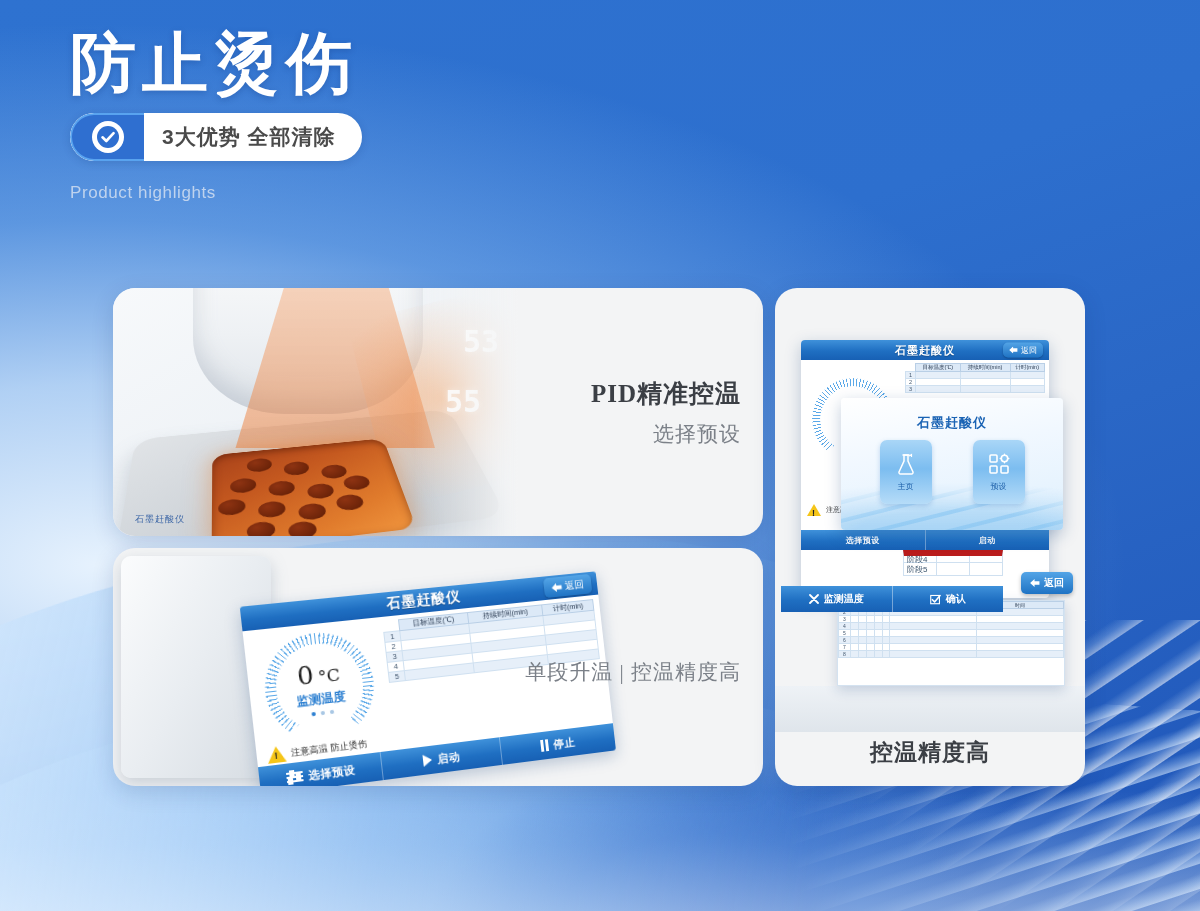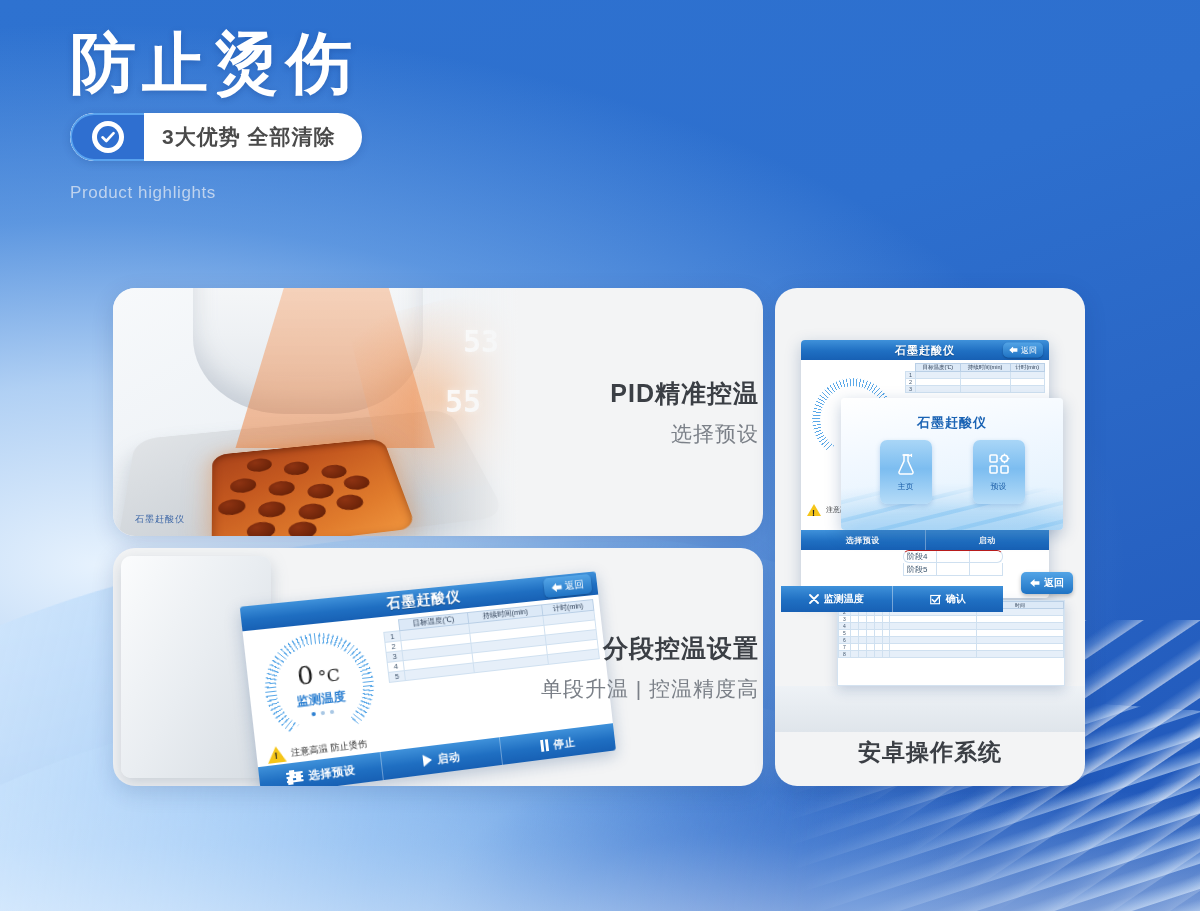--- a/index.html
+++ b/index.html
@@ -120,22 +120,23 @@
     background:#f3f4f5;
     border-radius:22px;
     box-shadow:0 6px 22px rgba(12,46,104,0.16);
     overflow:hidden;
   }
   #card-pid   { left:113px; top:288px; width:650px; height:248px; }
   #card-seg   { left:113px; top:548px; width:650px; height:238px; }
   #card-os    { left:775px; top:288px; width:310px; height:498px; }
 
   .card-text-right {
-    position:absolute; right:4px; top:50%; transform:translateY(-50%);
+    position:absolute; right:22px; top:50%; transform:translateY(-50%);
     text-align:right;
+    font-family:Liberation Serif, serif;
   }
   .ct-title { font-size:25px; font-weight:bold; color:#3b3f45; letter-spacing:1px; white-space:nowrap; }
   .ct-sub   { margin-top:10px; font-size:21px; color:#7b8088; letter-spacing:1px; white-space:nowrap; }
 
   .card-text-bottom {
     position:absolute; left:0; right:0; bottom:18px; text-align:center;
   }
   .card-text-bottom .ct-title { font-size:23px; }
   .card-text-bottom .ct-sub { font-size:18px; margin-top:8px; }
 
@@ -332,21 +333,21 @@
     box-shadow:0 4px 12px rgba(20,60,120,0.2);
   }
   #os-stage-rows {
     position:absolute; left:128px; top:262px; width:100px; z-index:19;
     font-size:8px;
   }
   .stage-row {
     display:flex; border:1px solid #cfe0f0; border-top:none;
     background:#fff; height:13px; align-items:center;
   }
-  .stage-row:first-child { border-top:1px solid #b91c1c;border-radius:6px; }
+  .stage-row:first-child { border-top:6px solid #b91c1c; }
   .stage-row span { padding-left:3px; color:#3d5group; color:#3d566e; width:32px; }
   .stage-row i { flex:1; border-left:1px solid #cfe0f0; height:100%; }
   .os-bottom-device {
     position:absolute; left:0; right:0; bottom:54px; height:46px;
     background:linear-gradient(180deg,#eef2f6,#dfe5eb);
   }
 </style>
 </head>
 <body>
 
@@ -514,21 +515,20 @@
               <i></i>
               <i></i>
             </span>
           <span>停止</span>
         </div>
       </div>
     </div>
   </div>
 
   <div class="card-text-right">
-    <div class="ct-title">分段控温设置</div>
     <div class="ct-sub">单段升温 | 控温精度高</div>
   </div>
 </div>
 
 <div class="card" id="card-os">
 
   <div class="scr" id="os-scr-back">
     <div class="scr-bar" style="height:20px;">
       <span class="scr-title" style="font-size:11px;">石墨赶酸仪</span>
       <div class="btn-back" style="font-size:8px; padding:2px 6px;">
@@ -740,15 +740,15 @@
             <td></td>
             <td></td>
           </tr>
       </tbody>
     </table>
   </div>
 
   <div class="os-bottom-device"></div>
 
   <div class="card-text-bottom">
-    <div class="ct-title">安卓操作系统</div>
+    <div class="ct-title">控温精度高</div>
   </div>
 </div>
 
 </body></html>

